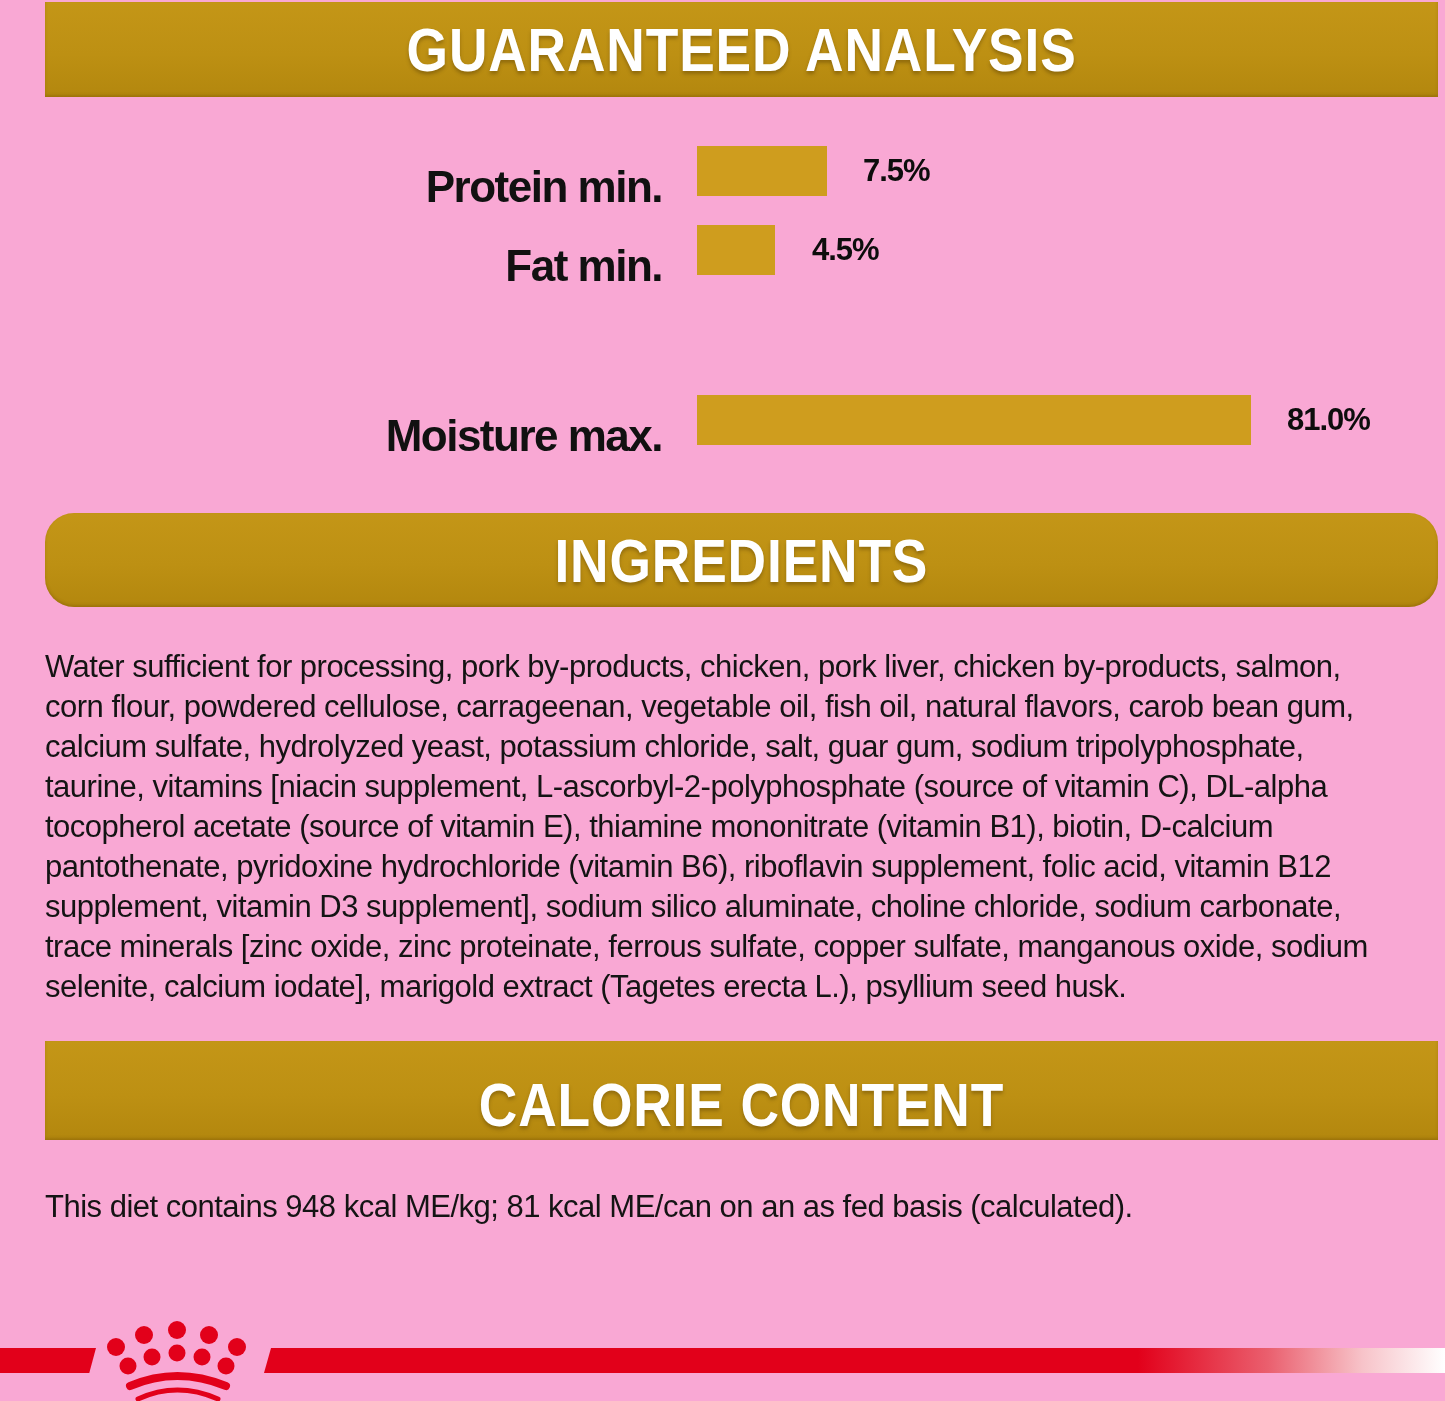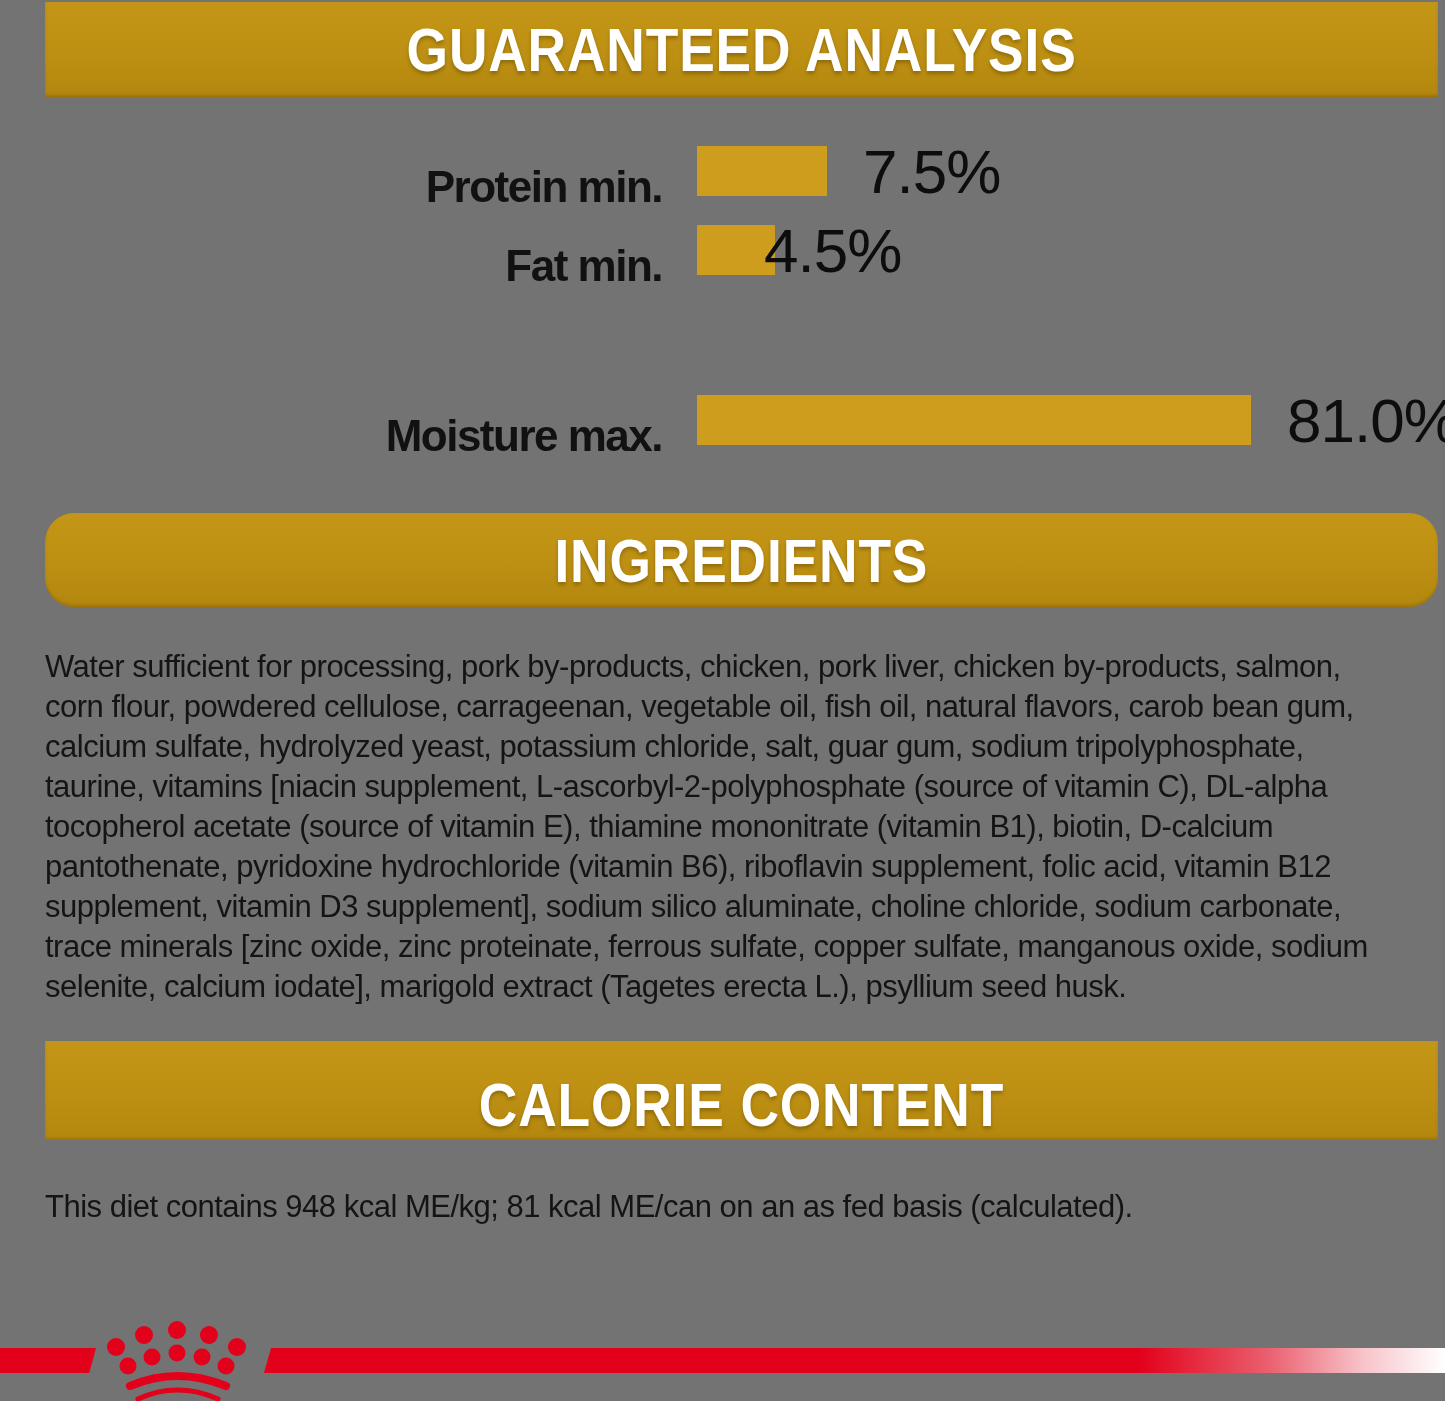--- a/index.html
+++ b/index.html
@@ -1,19 +1,19 @@
 <!DOCTYPE html>
 <html><head>
 <meta charset="utf-8">
 <style>
   html,body{margin:0;padding:0;background:#ffffff;}
   .page{
     position:relative;
     width:1445px;height:1401px;
-    background:#737373;
+    background:#f9a8d4;
     overflow:hidden;
     font-family:"Liberation Sans", sans-serif;
     color:#141414;
   }
   
   .band{
     position:absolute;
     left:45px;width:1393px;
     background:linear-gradient(180deg,#c49617 0%,#bd9013 55%,#b3870e 100%);
     display:flex;align-items:center;justify-content:center;
@@ -45,21 +45,21 @@
     white-space:nowrap;
     margin-top:16px;
   }
   .ga-bar{
     position:absolute;left:697px;top:0;height:50px;
     background:#cf9d1e;
   }
   .ga-value{
     position:absolute;top:0;height:50px;
     display:flex;align-items:center;
-    font-size:62px;font-weight:400;letter-spacing:-1px;color:#0d0d0d;
+    font-size:31px;font-weight:700;letter-spacing:-1px;color:#0d0d0d;
     white-space:nowrap;
   }
   #ga-row-0{top:146px;}
   #ga-row-1{top:225px;text-align:center;}
   #ga-row-2{top:313px;}
   #ga-row-3{top:395px;}
 
   
   .body-text{
     position:absolute;left:45px;width:1362px;
@@ -95,21 +95,21 @@
   </div>
 
   <div class="ga-row" id="ga-row-0">
     <span class="ga-label">Protein min.</span>
     <span class="ga-bar" style="width: 130px; background: rgb(207, 157, 30);"></span>
     <span class="ga-value" style="left: 863px;">7.5%</span>
   </div>
   <div class="ga-row" id="ga-row-1">
     <span class="ga-label">Fat min.</span>
     <span class="ga-bar" style="width: 78px; background: rgb(207, 157, 30);"></span>
-    <span class="ga-value" style="left: 764px;">4.5%</span>
+    <span class="ga-value" style="left: 812px;">4.5%</span>
   </div>
   <div class="ga-row" id="ga-row-3">
     <span class="ga-label">Moisture max.</span>
     <span class="ga-bar" style="width: 554px; background: rgb(207, 157, 30);"></span>
     <span class="ga-value" style="left: 1287px;">81.0%</span>
   </div>
 
   <div class="band" id="band-ing">
     <span class="band-title">INGREDIENTS</span>
   </div>

